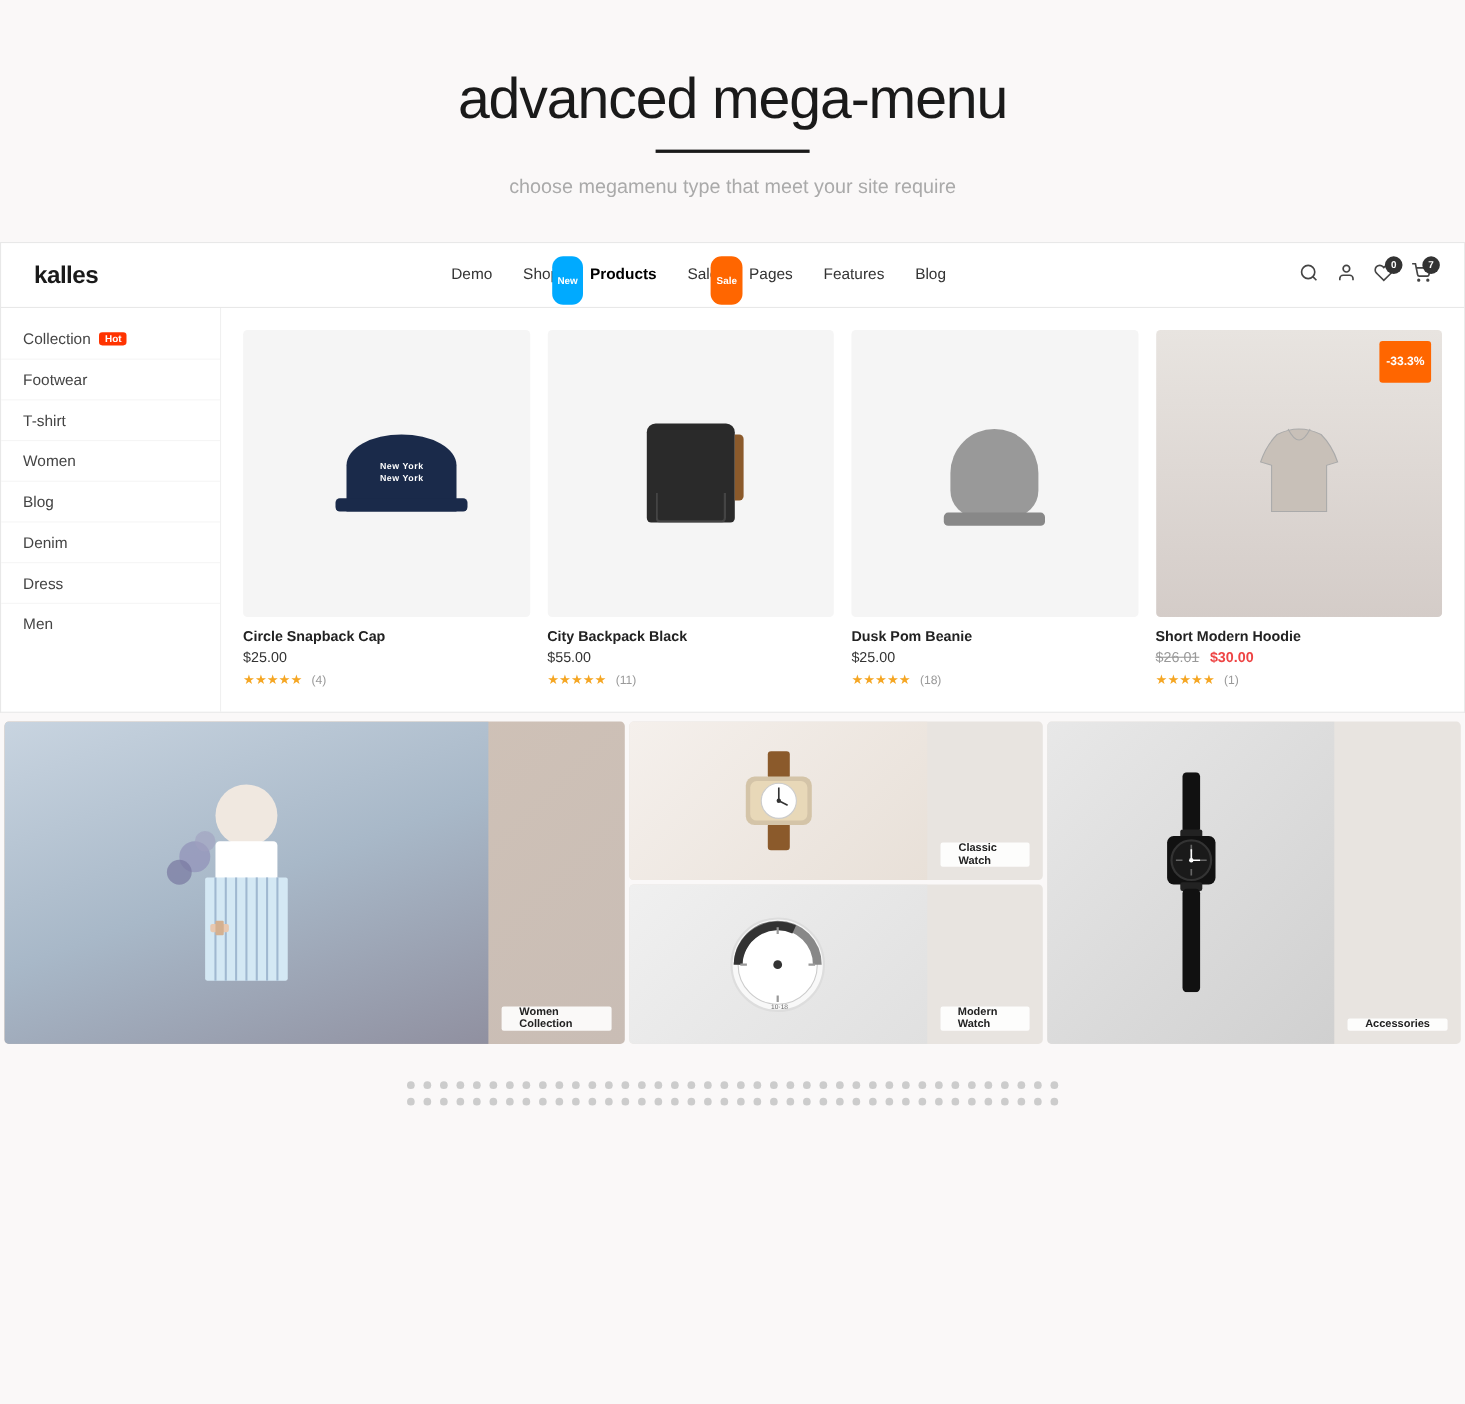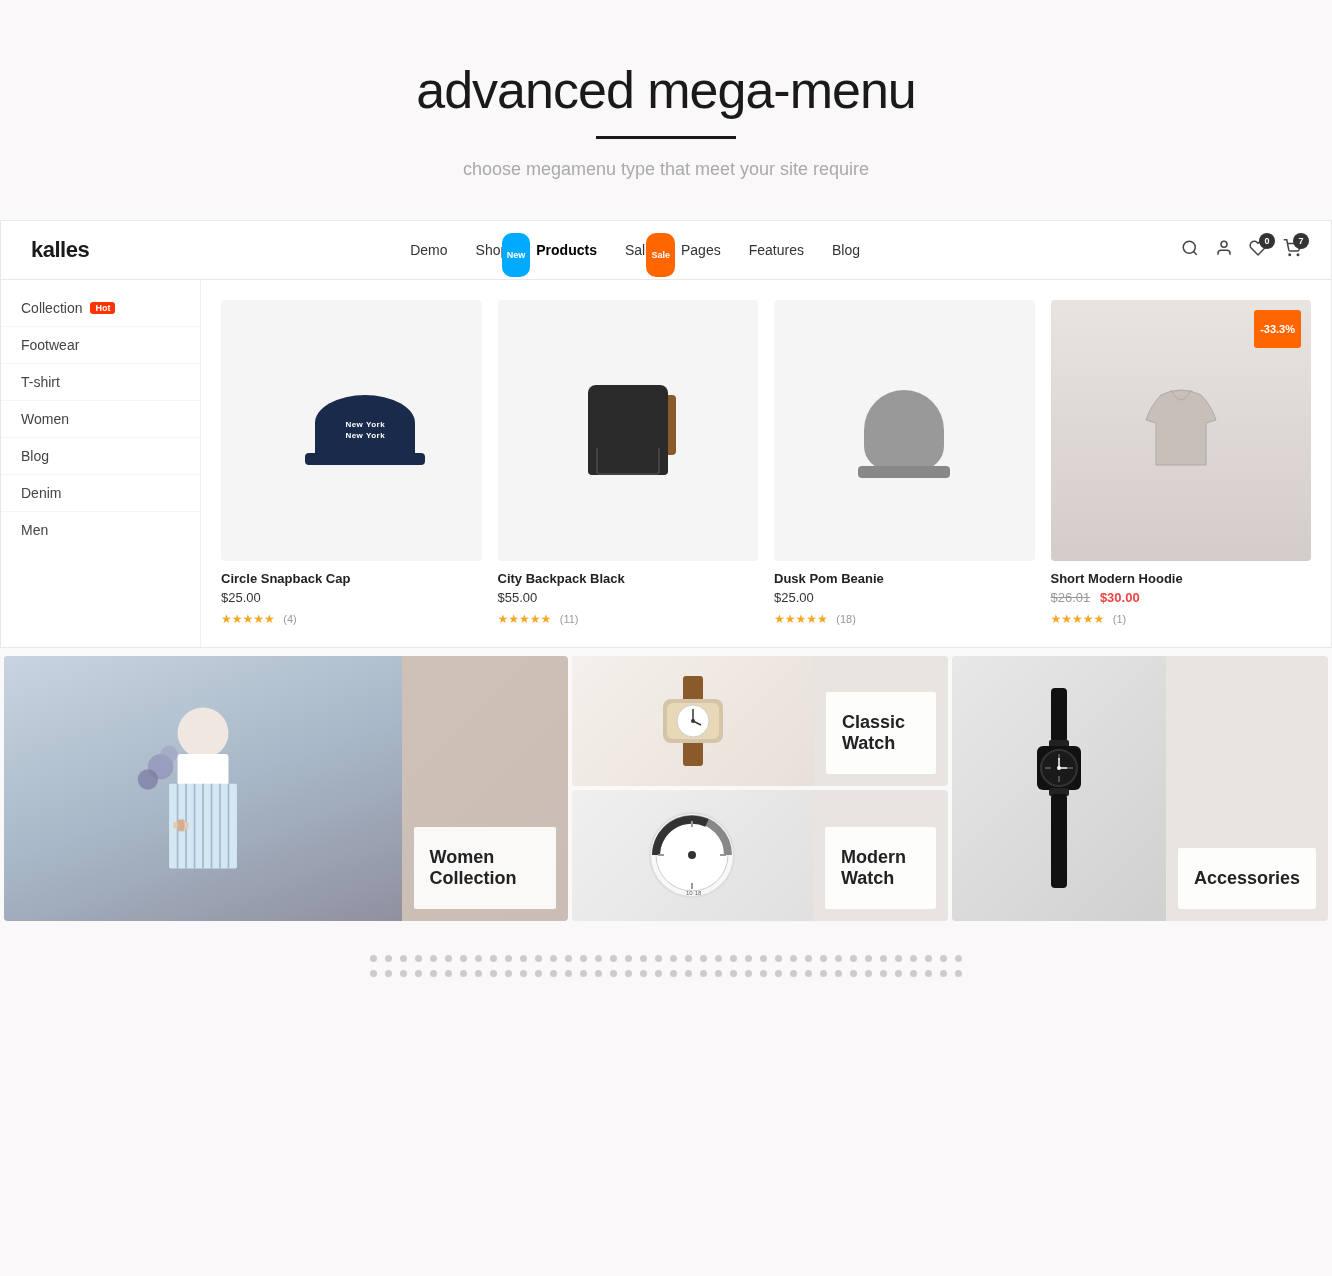--- a/index.html
+++ b/index.html
@@ -241,22 +241,22 @@
       position: relative;
       border-radius: 4px;
       overflow: hidden;
       background: #e8e4e0;
       display: flex;
       align-items: flex-end;
       min-height: 125px;
     }
     .banner-label {
       background: rgba(255,255,255,0.9);
-      padding: 20px 16px;
-      font-size: 18px;
+      padding: 0 16px;
+      font-size: 10px;
       font-weight: 600;
       color: #222;
       margin: 12px;
       border-radius: 2px;
     }
 
     
     .dots-section {
       display: flex;
       flex-direction: column;
@@ -465,20 +465,23 @@
     <div class="sidebar-cat-item">
       <span>Women</span>
     </div>
     <div class="sidebar-cat-item">
       <span>Blog</span>
     </div>
     <div class="sidebar-cat-item">
       <span>Denim</span>
     </div>
     <div class="sidebar-cat-item">
+      <span>Dress</span>
+    </div>
+    <div class="sidebar-cat-item">
       <span>Men</span>
     </div>
   </div>
 
   <div class="product-grid">
 
     <div class="product-card">
       <div class="product-image-wrap">
         <div class="product-img-placeholder">
           <div style="position:relative;display:flex;flex-direction:column;align-items:center;padding-left:28px;">

